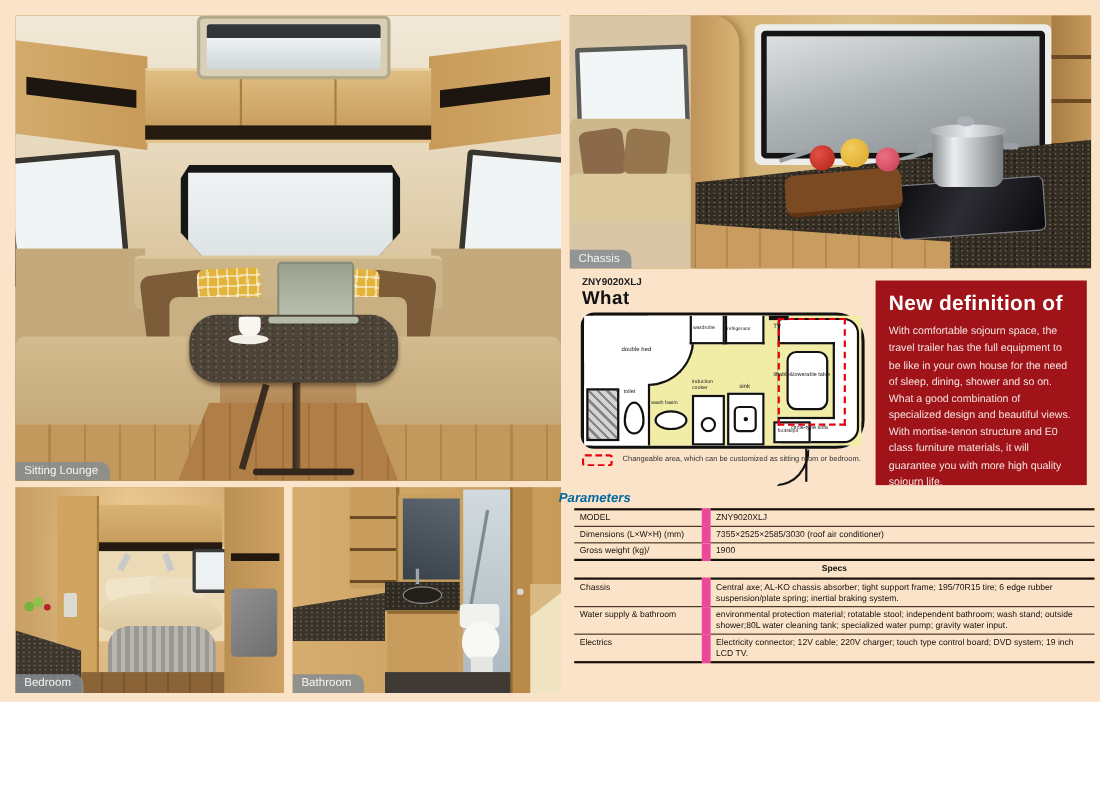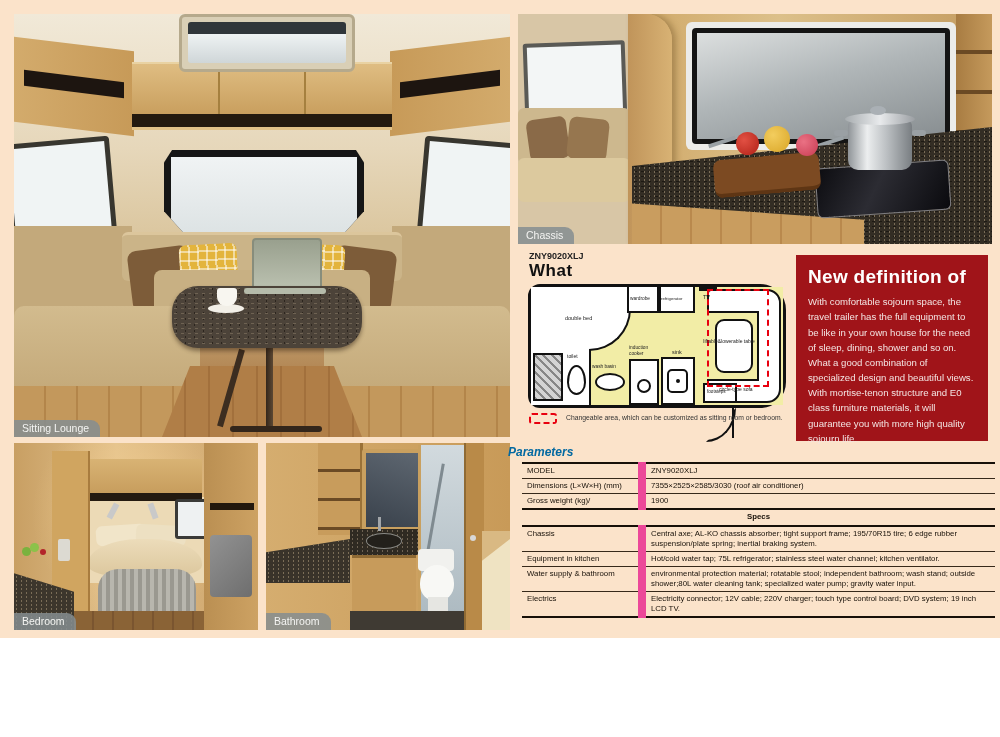--- a/index.html
+++ b/index.html
@@ -407,24 +407,20 @@
         <td>1900</td>
       </tr>
       <tr class="specs-row">
         <td colspan="2">Specs</td>
       </tr>
       <tr>
         <th>Chassis</th>
         <td>Central axe; AL-KO chassis absorber; tight support frame; 195/70R15 tire; 6 edge rubber suspension/plate spring; inertial braking system.</td>
       </tr>
       <tr>
-        <th>Equipment in kitchen</th>
-        <td>Hot/cold water tap; 75L refrigerator; stainless steel water channel; kitchen ventilator.</td>
-      </tr>
-      <tr>
         <th>Water supply &amp; bathroom</th>
         <td>environmental protection material; rotatable stool; independent bathroom; wash stand; outside shower;80L water cleaning tank; specialized water pump; gravity water input.</td>
       </tr>
       <tr>
         <th>Electrics</th>
         <td>Electricity connector; 12V cable; 220V charger; touch type control board; DVD system; 19 inch LCD TV.</td>
       </tr>
     </tbody>
   </table>
 

